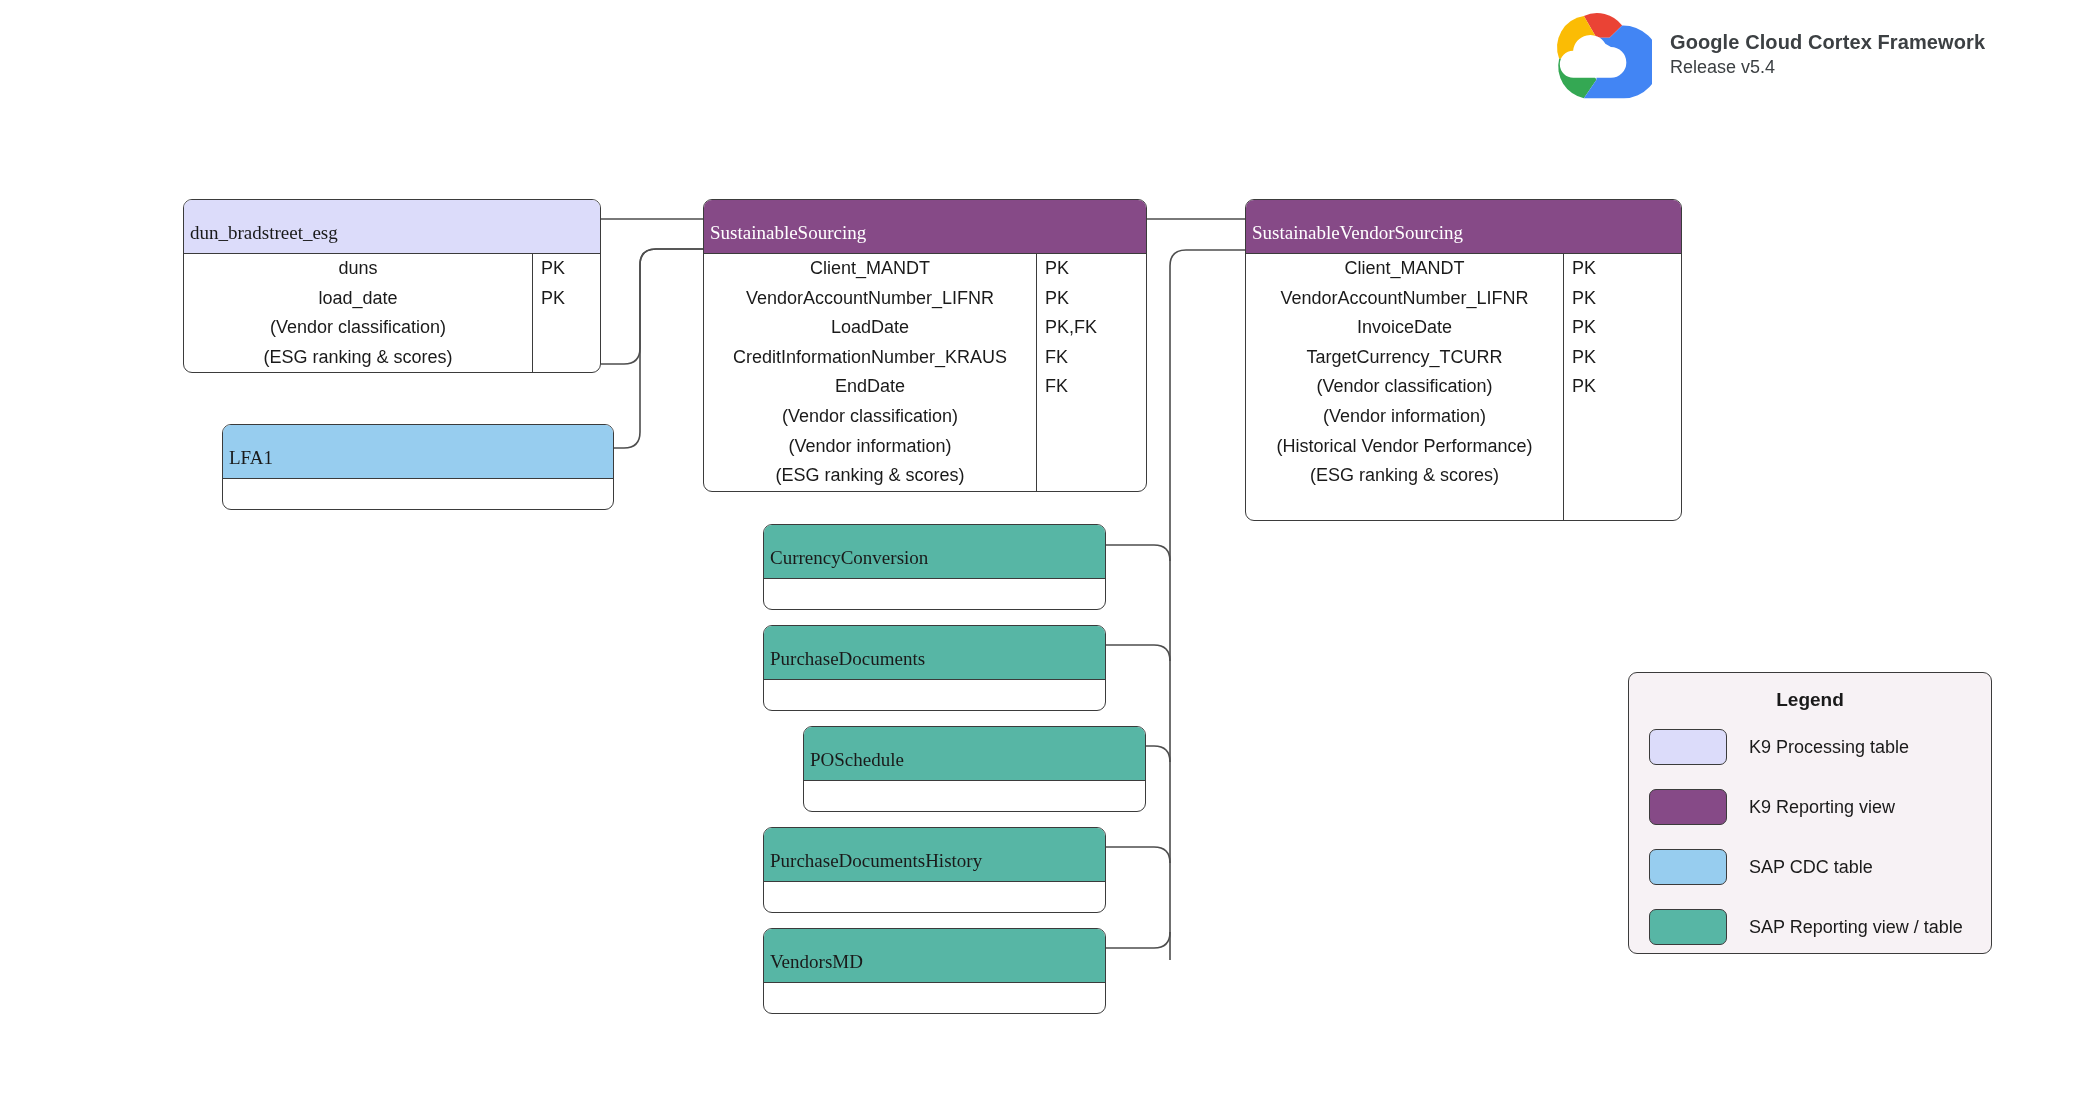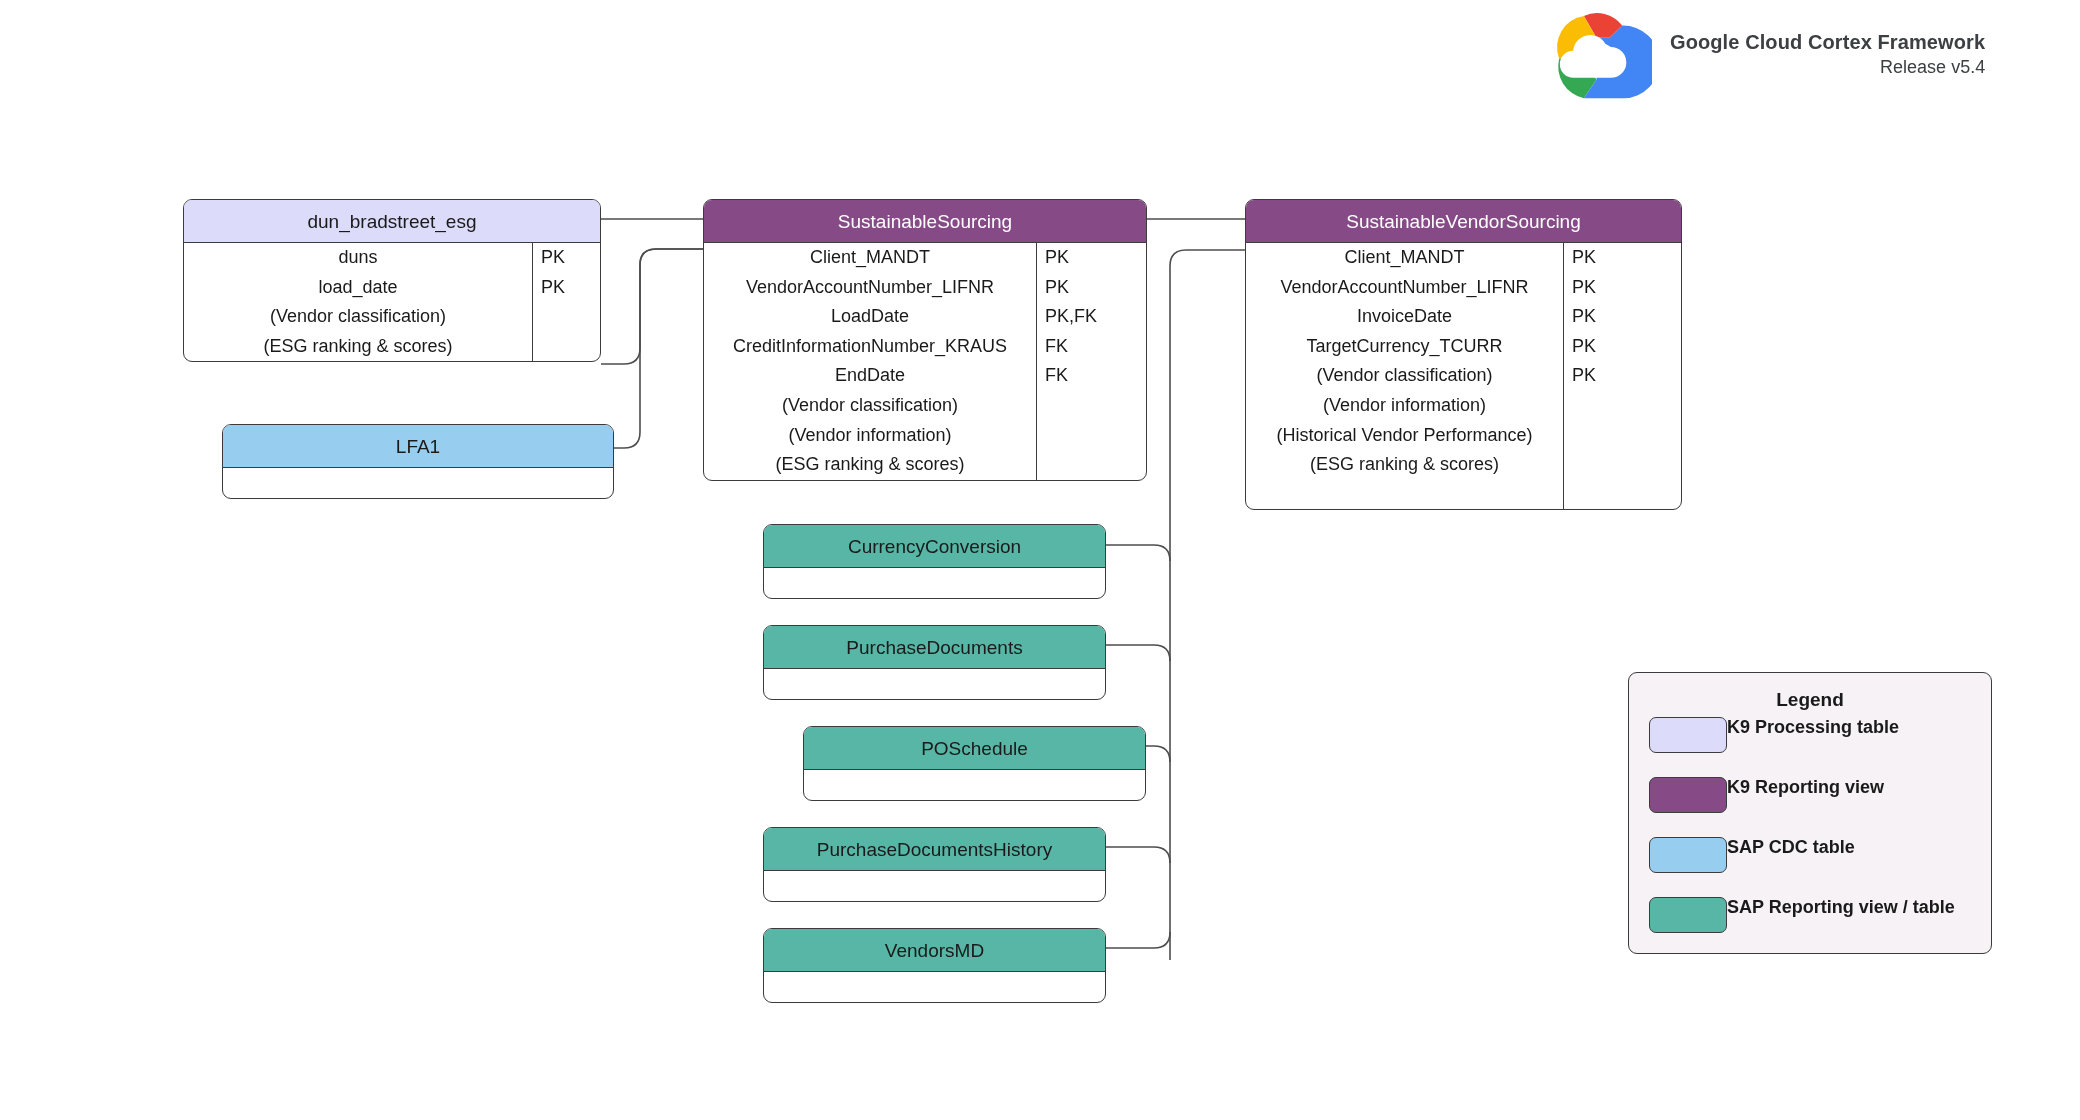--- a/index.html
+++ b/index.html
@@ -23,21 +23,21 @@
   
   #brand {
     position: absolute;
     left: 1540px;
     top: 8px;
     display: flex;
     align-items: center;
     gap: 18px;
   }
   #brand-logo { width: 112px; height: 92px; display: block; flex: none; }
-  #brand-text { display: flex; flex-direction: column; justify-content: center; align-items: flex-end; }
+  #brand-text { display: flex; flex-direction: column; justify-content: center; }
   #brand-title {
     font-size: 20px;
     font-weight: bold;
     color: #3c4043;
     line-height: 1.3;
     letter-spacing: .1px;
     white-space: nowrap;
   }
   #brand-release {
     font-size: 18px;
@@ -61,27 +61,27 @@
     position: absolute;
     box-sizing: border-box;
     border: 1.4px solid #3b3b3b;
     border-radius: 9px;
     background: #ffffff;
     overflow: hidden;
   }
   .entity-title {
     box-sizing: border-box;
     width: 100%;
-    text-align: center;
     font-size: 19px;
     line-height: 1;
-    padding: 12px 6px 11px;
+    padding: 23px 6px 11px;
     border-bottom: 1.4px solid #3b3b3b;
     white-space: nowrap;
     overflow: hidden;
+    font-family: Liberation Serif, serif;
   }
   .entity-body { display: flex; width: 100%; }
   .col-fields { flex: 1 1 auto; min-width: 0; }
   .col-keys {
     flex: none;
     border-left: 1.4px solid #3b3b3b;
     box-sizing: border-box;
   }
   .field-row, .key-row {
     height: 29.6px;
@@ -118,22 +118,23 @@
   }
   #legend-title {
     text-align: center;
     font-size: 19px;
     font-weight: bold;
     color: #1a1a1a;
     margin: 2px 0 6px 0;
   }
   .legend-row {
     display: flex;
+    align-items: center;
     height: 60px;
-    font-weight: bold;
+    gap: 22px;
   }
   .legend-swatch {
     flex: none;
     width: 78px;
     height: 36px;
     border: 1.4px solid #3b3b3b;
     border-radius: 7px;
     box-sizing: border-box;
   }
   .legend-label {

